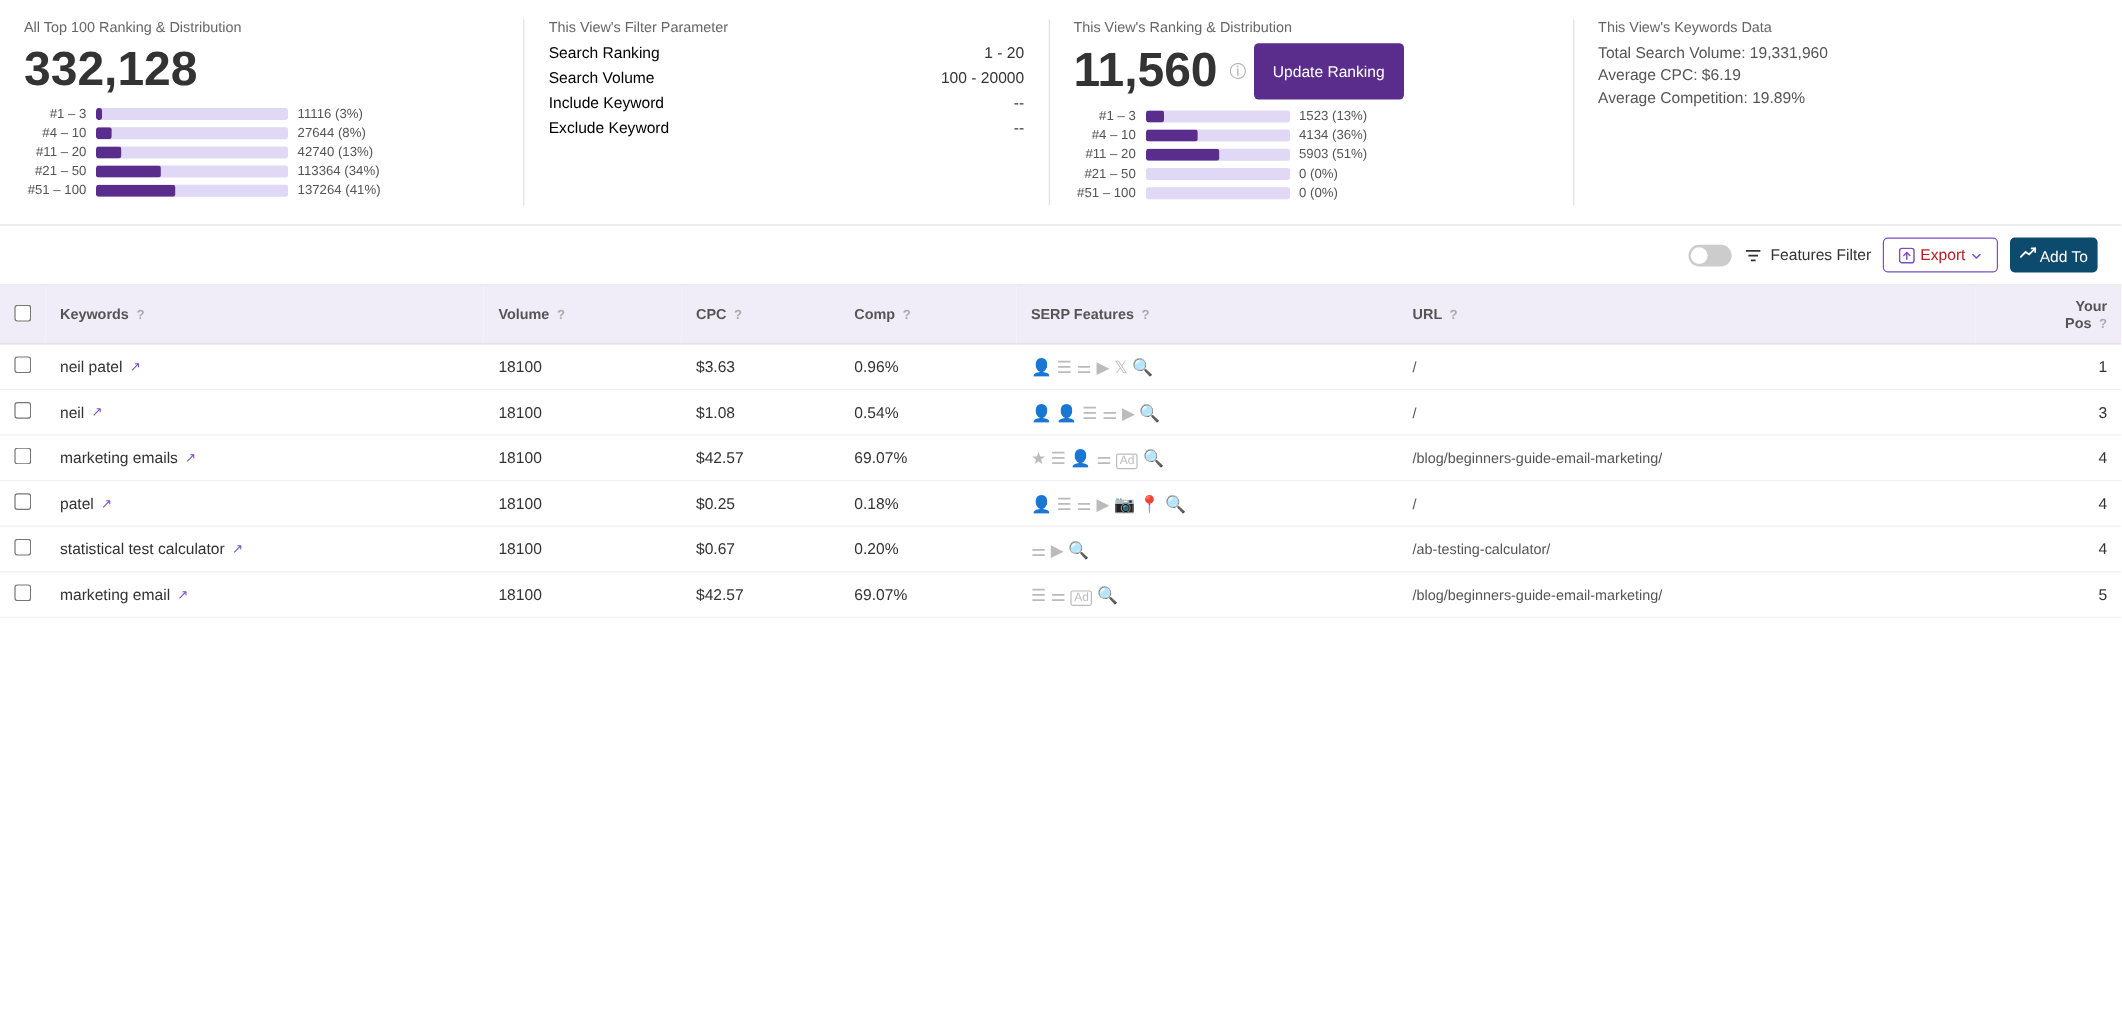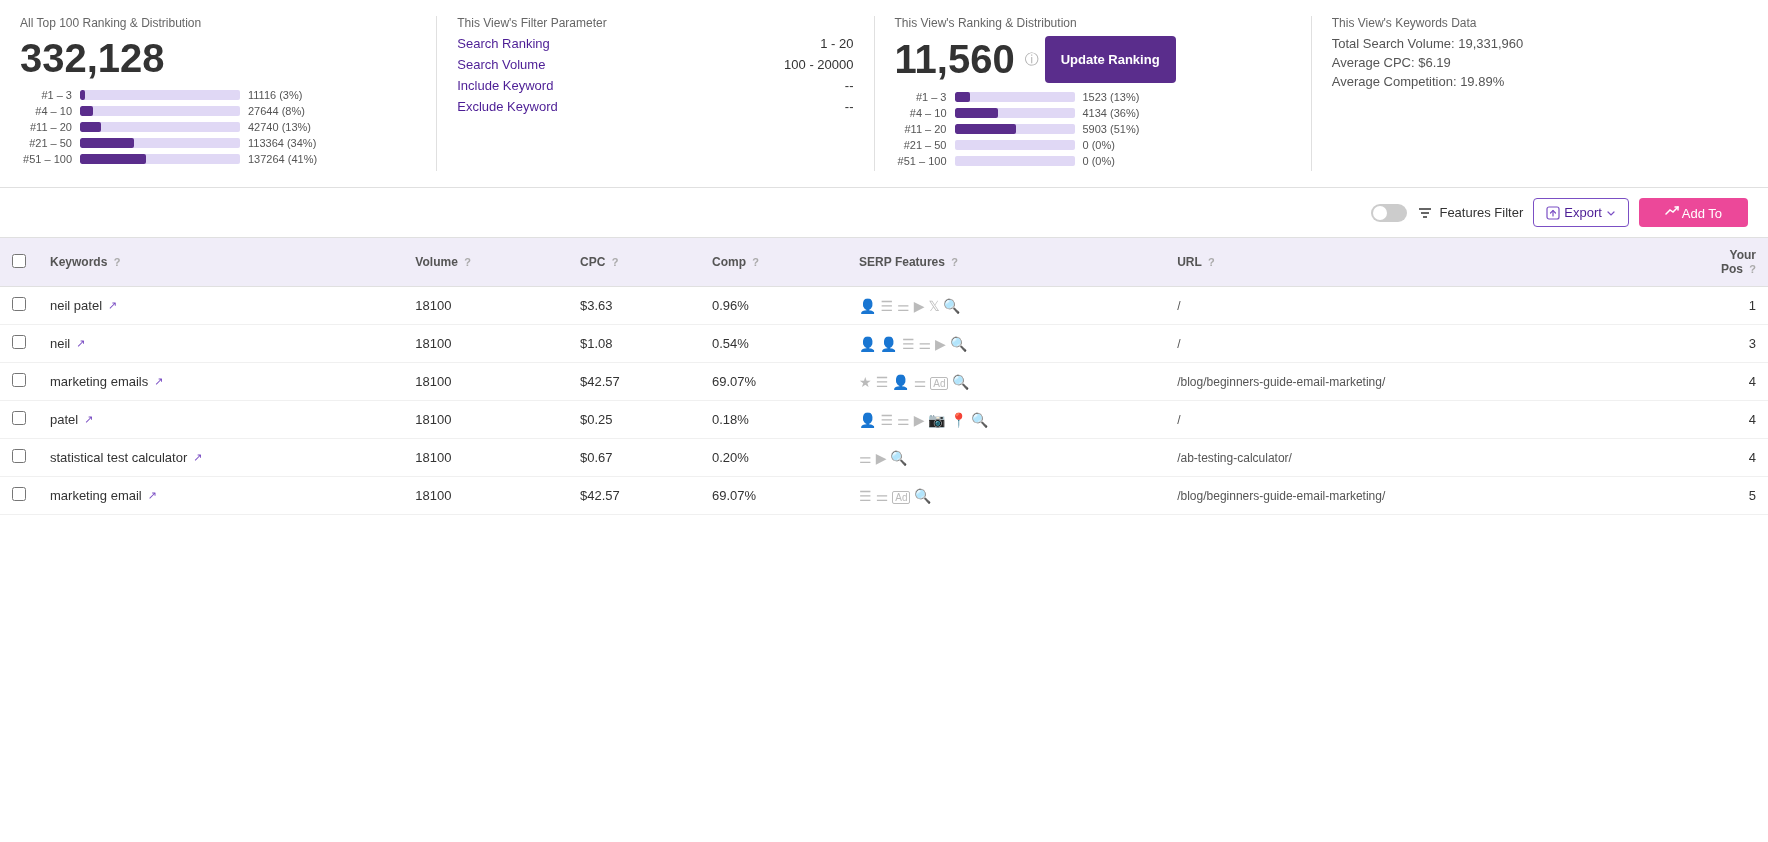--- a/index.html
+++ b/index.html
@@ -21,32 +21,32 @@
     .stat-title { font-size: 12px; color: #666; margin-bottom: 6px; }
     .stat-big { font-size: 40px; font-weight: 700; color: #333; margin-bottom: 8px; }
 
     .bar-row { display: flex; align-items: center; margin-bottom: 4px; gap: 8px; }
     .bar-label { width: 52px; font-size: 11px; color: #555; text-align: right; }
     .bar-track { width: 160px; height: 10px; background: #e0d8f5; border-radius: 2px; overflow: hidden; }
     .bar-fill { height: 100%; border-radius: 2px; }
     .bar-fill.dark { background: #5a2d8c; }
     .bar-value { font-size: 11px; color: #555; white-space: nowrap; }
     .filter-row { display: flex; justify-content: space-between; margin-bottom: 6px; font-size: 13px; }
-    .filter-key { color: #4c1d95; }
+    .filter-key { color: #000000; }
     .filter-val { color: #333; font-weight: 500; }
     .view-ranking-big { font-size: 40px; font-weight: 700; color: #333; }
     .update-btn {
       background: #5a2d8c;
       color: #fff;
       border: none;
       border-radius: 4px;
       padding: 16px 16px;
       cursor: pointer;
       font-size: 13px;
-      font-weight: 700;
+      font-weight: 400;
       white-space: nowrap;
     }
     .info-icon { color: #aaa; font-size: 14px; cursor: pointer; margin-left: 4px; }
     .kd-row { margin-bottom: 4px; font-size: 13px; color: #555; }
 
     
     .toolbar {
       display: flex;
       align-items: center;
       padding: 10px 20px;
@@ -88,27 +88,27 @@
     }
 
     .filter-btn {
       display: flex; align-items: center; gap: 6px;
       border: none; background: none; cursor: pointer;
       color: #333; font-size: 13px;
     }
     .export-btn {
       display: flex; align-items: center; gap: 4px;
       border: 1px solid #7b4fc4; background: #fff;
-      color: #4c1d95; border-radius: 4px;
+      color: #b91c1c; border-radius: 4px;
       padding: 6px 12px; cursor: pointer; font-size: 13px;
     }
     .add-btn {
-      background: #ec4899; color: #fff;
+      background: #0c4a6e; color: #fff;
       border: none; border-radius: 4px;
-      padding: 6px 26px; cursor: pointer; font-size: 13px;
+      padding: 6px 8px; cursor: pointer; font-size: 13px;
     }
 
     
     .data-table { width: 100%; border-collapse: collapse; }
     .data-table thead tr { background: #f0edf8; }
     .data-table th {
       padding: 10px 12px;
       text-align: left;
       font-size: 12px;
       color: #555;

